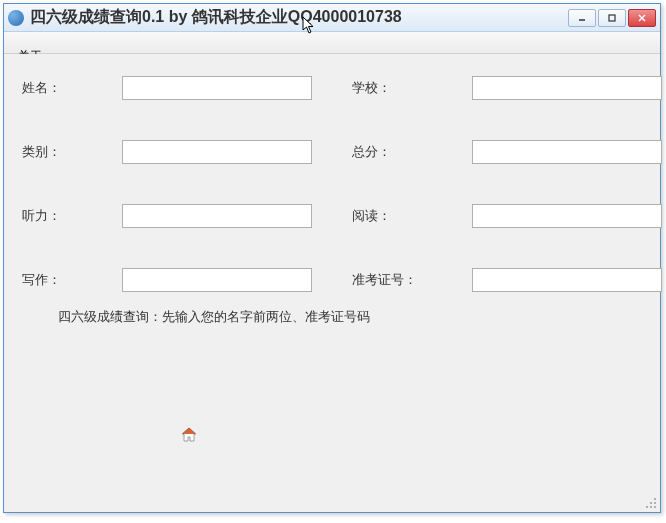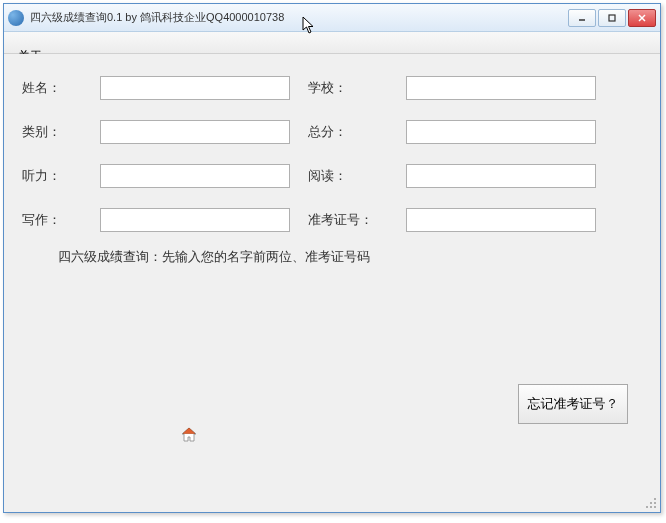--- a/index.html
+++ b/index.html
@@ -1,28 +1,28 @@
 <!DOCTYPE html>
 <html><head>
 <meta charset="utf-8">
 <style>
   * { box-sizing: border-box; margin: 0; padding: 0; }
   body { font-family: "Microsoft YaHei", "SimSun", sans-serif; font-size: 12px; background: #fff; width: 666px; height: 523px; overflow: hidden; }
   .window { width: 658px; height: 510px; margin: 3px; border: 1px solid #5a8fc8; background: #f0f0f0; box-shadow: 2px 2px 4px rgba(0,0,0,0.2); position: relative; }
   .titlebar { height: 28px; background: linear-gradient(to bottom, #f5f9fd, #dce9f7); display: flex; align-items: center; padding: 0 4px; border-bottom: 1px solid #b8cfe5; }
   .app-icon { width: 16px; height: 16px; border-radius: 50%; background: radial-gradient(circle at 30% 30%, #7ab5e8, #2b6cb0); margin-right: 6px; }
-  .title-text { flex: 1; color: #333; font-size: 11px; }
+  .title-text { flex: 1; color: #333; font-size: 16px; font-weight: bold; }
   .win-controls { display: flex; gap: 2px; }
   .win-btn { width: 28px; height: 18px; border: 1px solid #9ab8d6; border-radius: 2px; display: flex; align-items: center; justify-content: center; font-size: 10px; background: linear-gradient(to bottom,#fdfefe,#e2ecf6); cursor: pointer; }
   .win-btn.close { background: linear-gradient(to bottom,#f09090,#d44); color: #fff; border-color:#a33; }
   .win-btn svg { width: 10px; height: 10px; }
   .menubar { height: 22px; background: linear-gradient(to bottom,#f8f8f8,#ececec); border-bottom: 1px solid #d0d0d0; padding-left: 6px; }
   .menu-item { display: inline-block; padding: 16px 8px; cursor: pointer; }
   .client { position: relative; padding: 22px 18px 10px 18px; height: calc(100% - 50px); background: #f0f0f0; }
-  .form-grid { display: grid; grid-template-columns: 60px 190px 80px 190px; row-gap: 20px; column-gap: 18px; align-items: center; }
+  .form-grid { display: grid; grid-template-columns: 60px 190px 80px 190px; row-gap: 20px; column-gap: 18px; align-items: center; gap: 40px; }
   .label { text-align: left; color: #333; font-size: 13px; white-space: nowrap; }
   .field input { width: 100%; height: 24px; border: 1px solid #b0b0b0; background: #fff; padding: 2px 4px; font-size: 13px; }
   .hint { margin-top: 16px; margin-left: 36px; font-size: 13px; color: #333; }
   .button-row { position: absolute; right: 32px; top: 330px; display: flex; gap: 32px; }
   .btn { width: 110px; height: 40px; border: 1px solid #a8a8a8; background: linear-gradient(to bottom,#fdfdfd,#e8e8e8); cursor: pointer; font-size: 13px; font-family: inherit; }
   .home-icon { position: absolute; left: 176px; top: 372px; width: 18px; height: 18px; }
   .resize-grip { position: absolute; right: 2px; bottom: 2px; width: 14px; height: 14px; }
   .cursor { position: absolute; left: 298px; top: 12px; pointer-events: none; z-index: 10; }
 </style>
 </head>
@@ -79,21 +79,20 @@
       <div class="label">写作：</div>
       <div class="field"><input type="text" value="" style=""></div>
       <div class="label">准考证号：</div>
       <div class="field"><input type="text" value="" style=""></div>
 
     </div>
 
     <div class="hint">四六级成绩查询：先输入您的名字前两位、准考证号码</div>
 
     <div class="button-row">
-      <button class="btn">忘记准考证号？</button>
     </div>
 
     <span class="home-icon">
       <svg viewBox="0 0 18 18">
         <polygon points="9,2 2,8 4,8 4,15 8,15 8,11 10,11 10,15 14,15 14,8 16,8" fill="#fff" stroke="#888" stroke-width="0.8"></polygon>
         <polygon points="9,2 3,7.5 15,7.5" fill="#e06030" stroke="#b04010" stroke-width="0.6"></polygon>
       </svg>
     </span>
 
     <span class="resize-grip">

